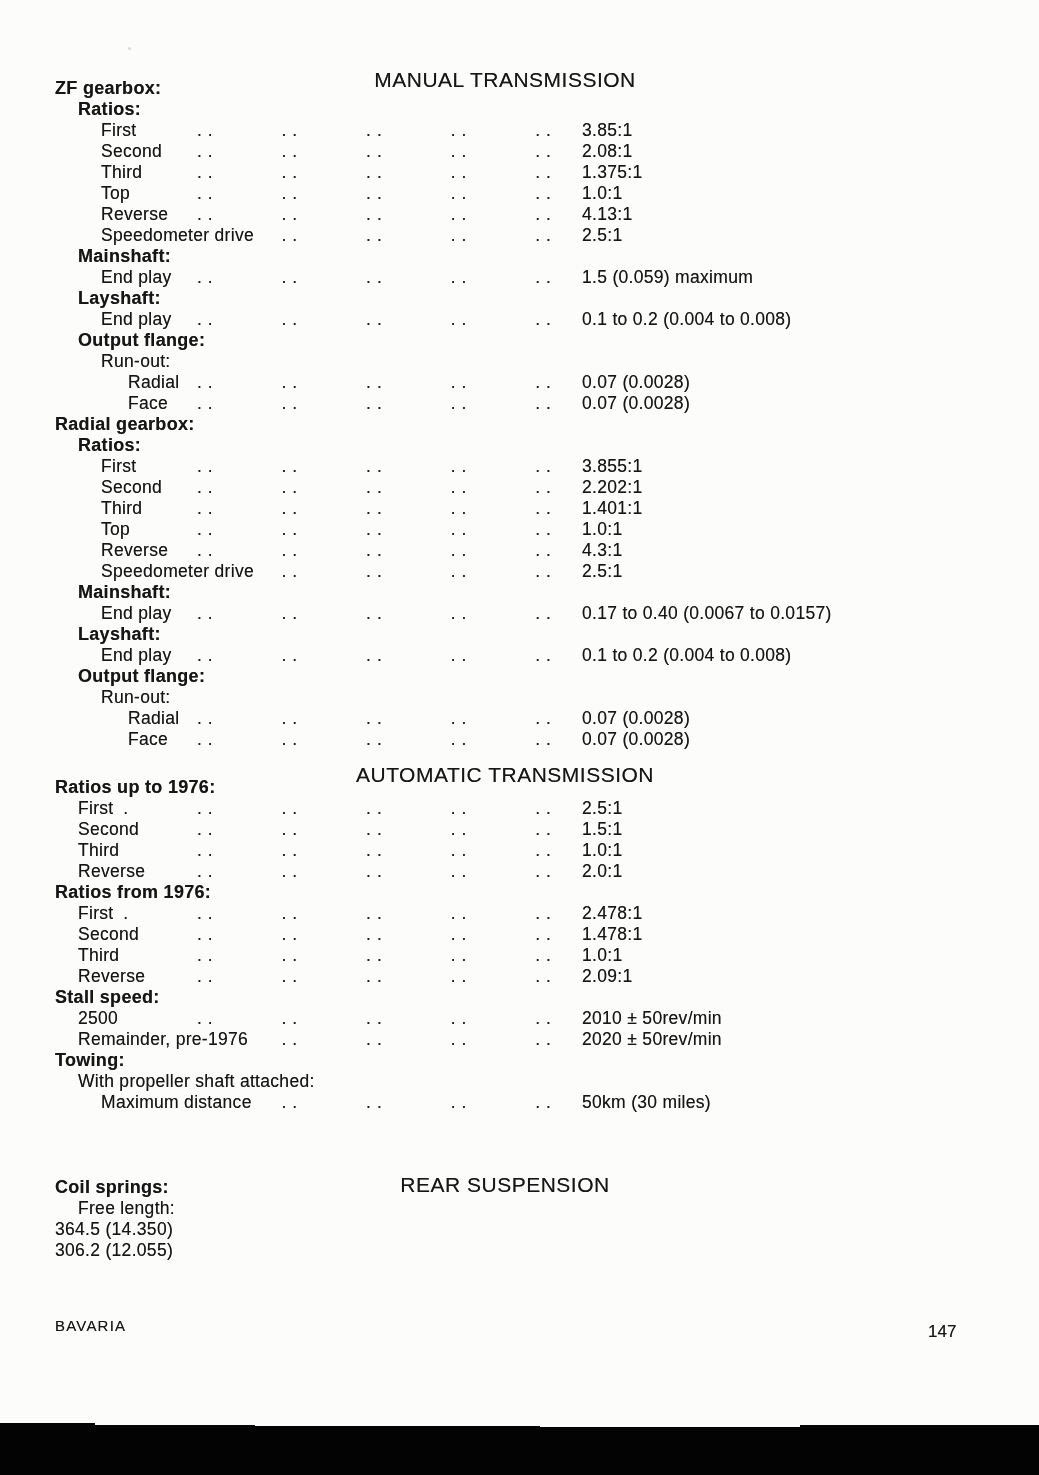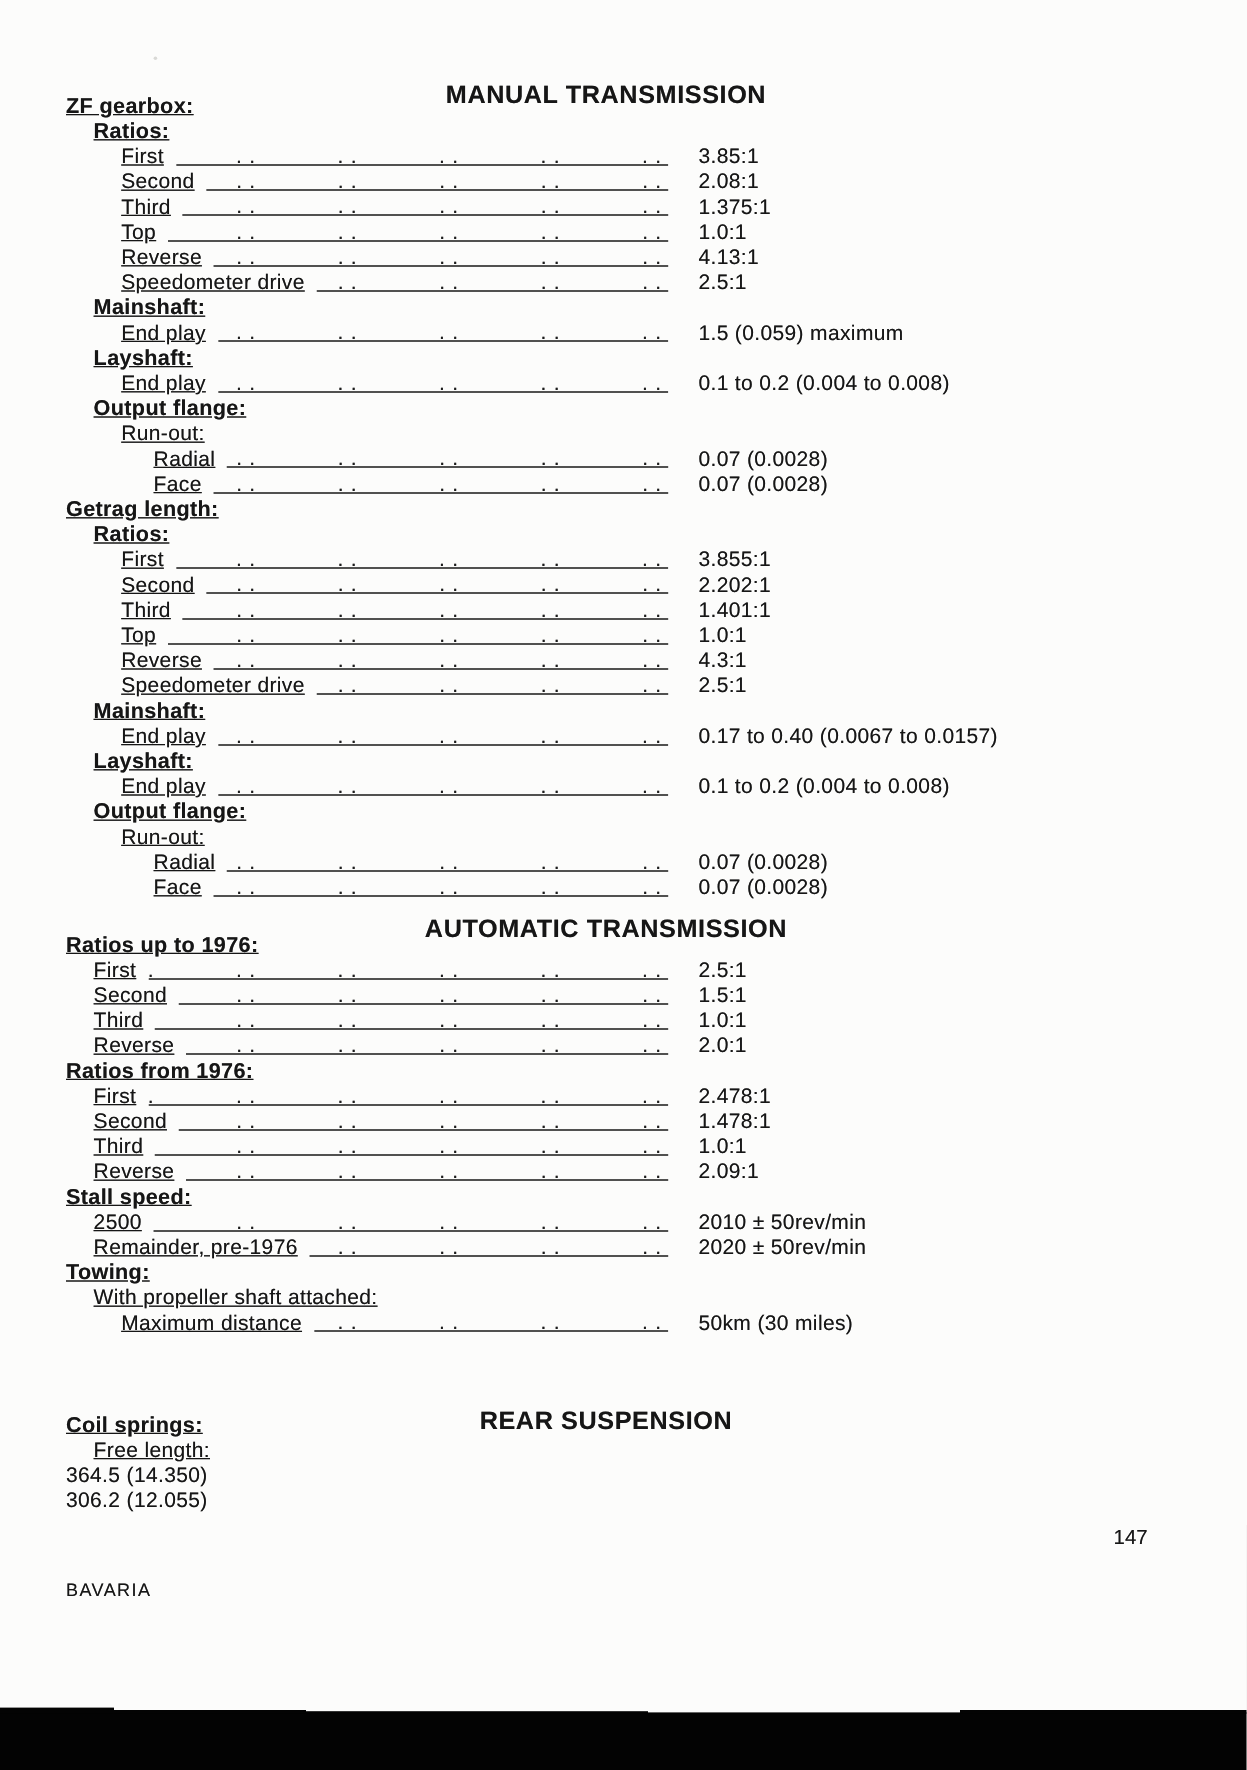--- a/index.html
+++ b/index.html
@@ -19,42 +19,41 @@
     left: 55px;
     width: 900px;
   }
   .section-title {
     position: absolute;
     top: 0; left: 0;
     width: 100%;
     margin: 0;
     text-align: center;
     font-size: 21px;
-    font-weight: 700;
+    font-weight: 400;
     letter-spacing: 0.5px;
     line-height: 24px;
     white-space: nowrap;
   }
   .rows { position: relative; }
   .spec-row {
     display: flex;
     align-items: baseline;
     line-height: 21px;
     font-size: 17.5px;
     letter-spacing: 0.3px;
     white-space: nowrap;
   }
   .spec-row .left {
     display: flex;
     align-items: baseline;
     flex: none;
     width: 527px;
     box-sizing: border-box;
     min-width: 0;
-    text-decoration: underline;
   }
   .spec-row.indent-1 .left { padding-left: 23px; }
   .spec-row.indent-2 .left { padding-left: 46px; }
   .spec-row.indent-3 .left { padding-left: 73px; }
   .spec-row.bold .label { font-weight: 700; font-size: 18px; }
   .spec-row .label { flex: none; }
   .spec-row .dots {
     flex: 1 1 auto;
     min-width: 0;
     overflow: hidden;
@@ -82,21 +81,21 @@
     left: 55px;
     top: 1317px;
     font-size: 15px;
     letter-spacing: 1.2px;
     line-height: 18px;
     text-align: right;
   }
   .footer-right {
     position: absolute;
     left: 928px;
-    top: 1272px;
+    top: 1322px;
     font-size: 17px;
     line-height: 20px;
   }
   .scan-bar, .scan-bar-seg {
     position: absolute;
     background: #030303;
   }
   .scan-bar { left: 0; top: 1427px; width: 1039px; height: 48px; }
   .seg1 { left: 0;   top: 1423px; width: 95px;  height: 5px; }
   .seg2 { left: 95px; top: 1425px; width: 160px; height: 3px; }
@@ -212,21 +211,21 @@
         </div>
         <div class="spec-row indent-3">
           <span class="left">
             <span class="label">Face</span>
             <span class="dots"></span>
           </span>
           <span class="value">0.07 (0.0028)</span>
         </div>
         <div class="spec-row indent-0 bold">
           <span class="left">
-            <span class="label">Getrag length:</span>
+            <span class="label">Radial gearbox:</span>
           </span>
         </div>
         <div class="spec-row indent-1 bold">
           <span class="left">
             <span class="label">Ratios:</span>
           </span>
         </div>
         <div class="spec-row indent-2">
           <span class="left">
             <span class="label">First</span>

